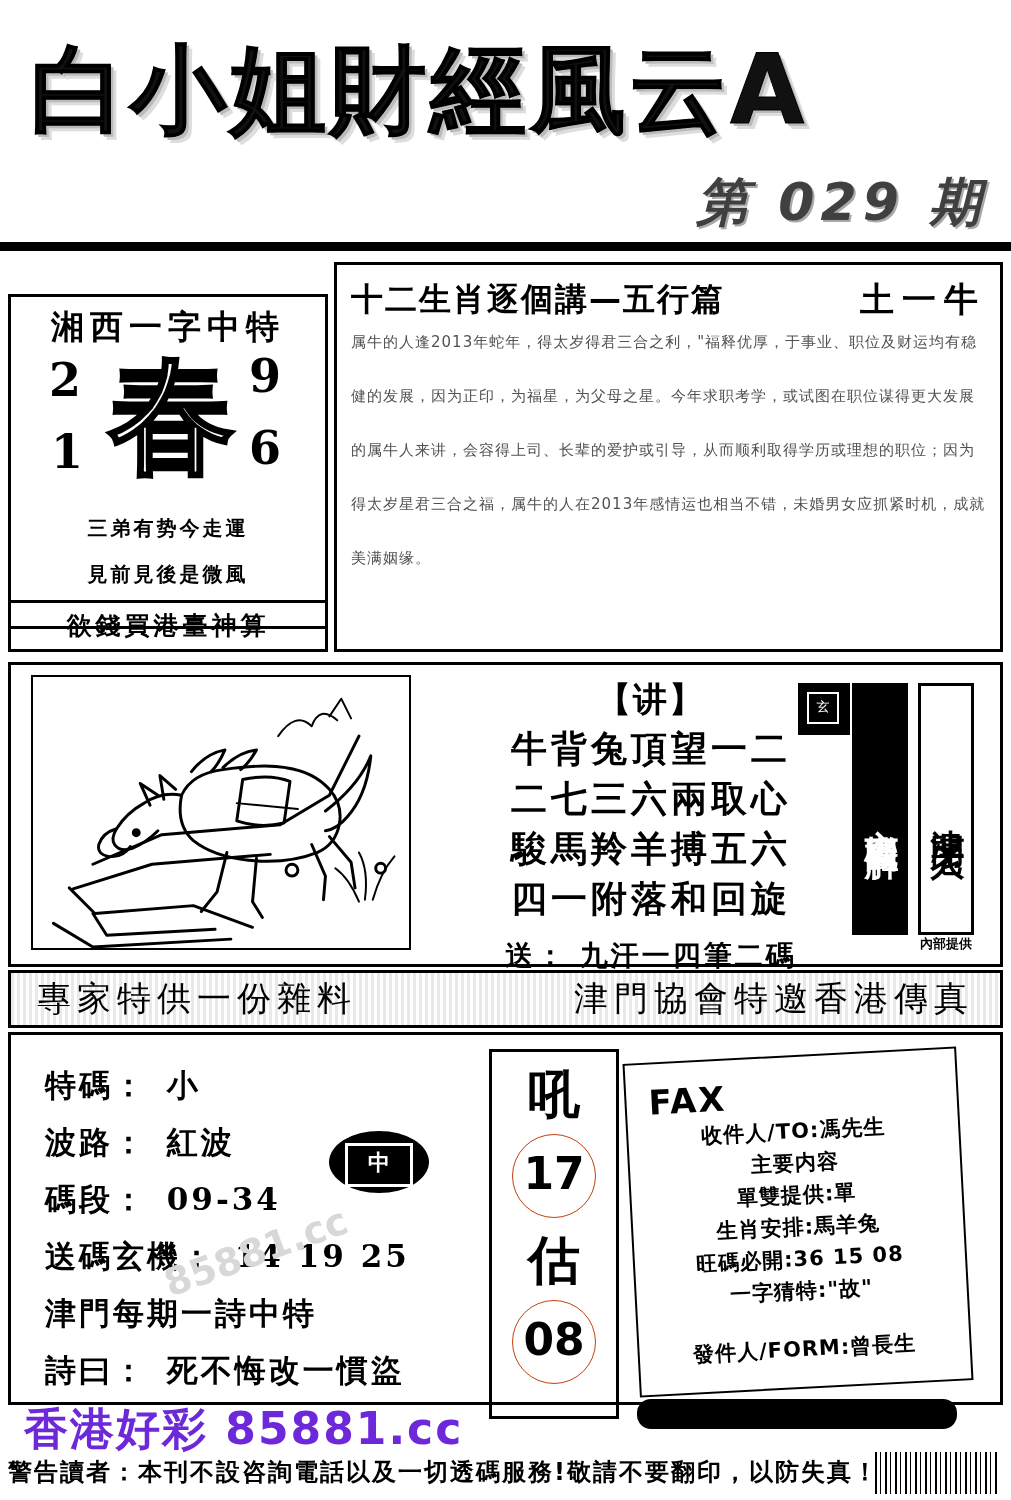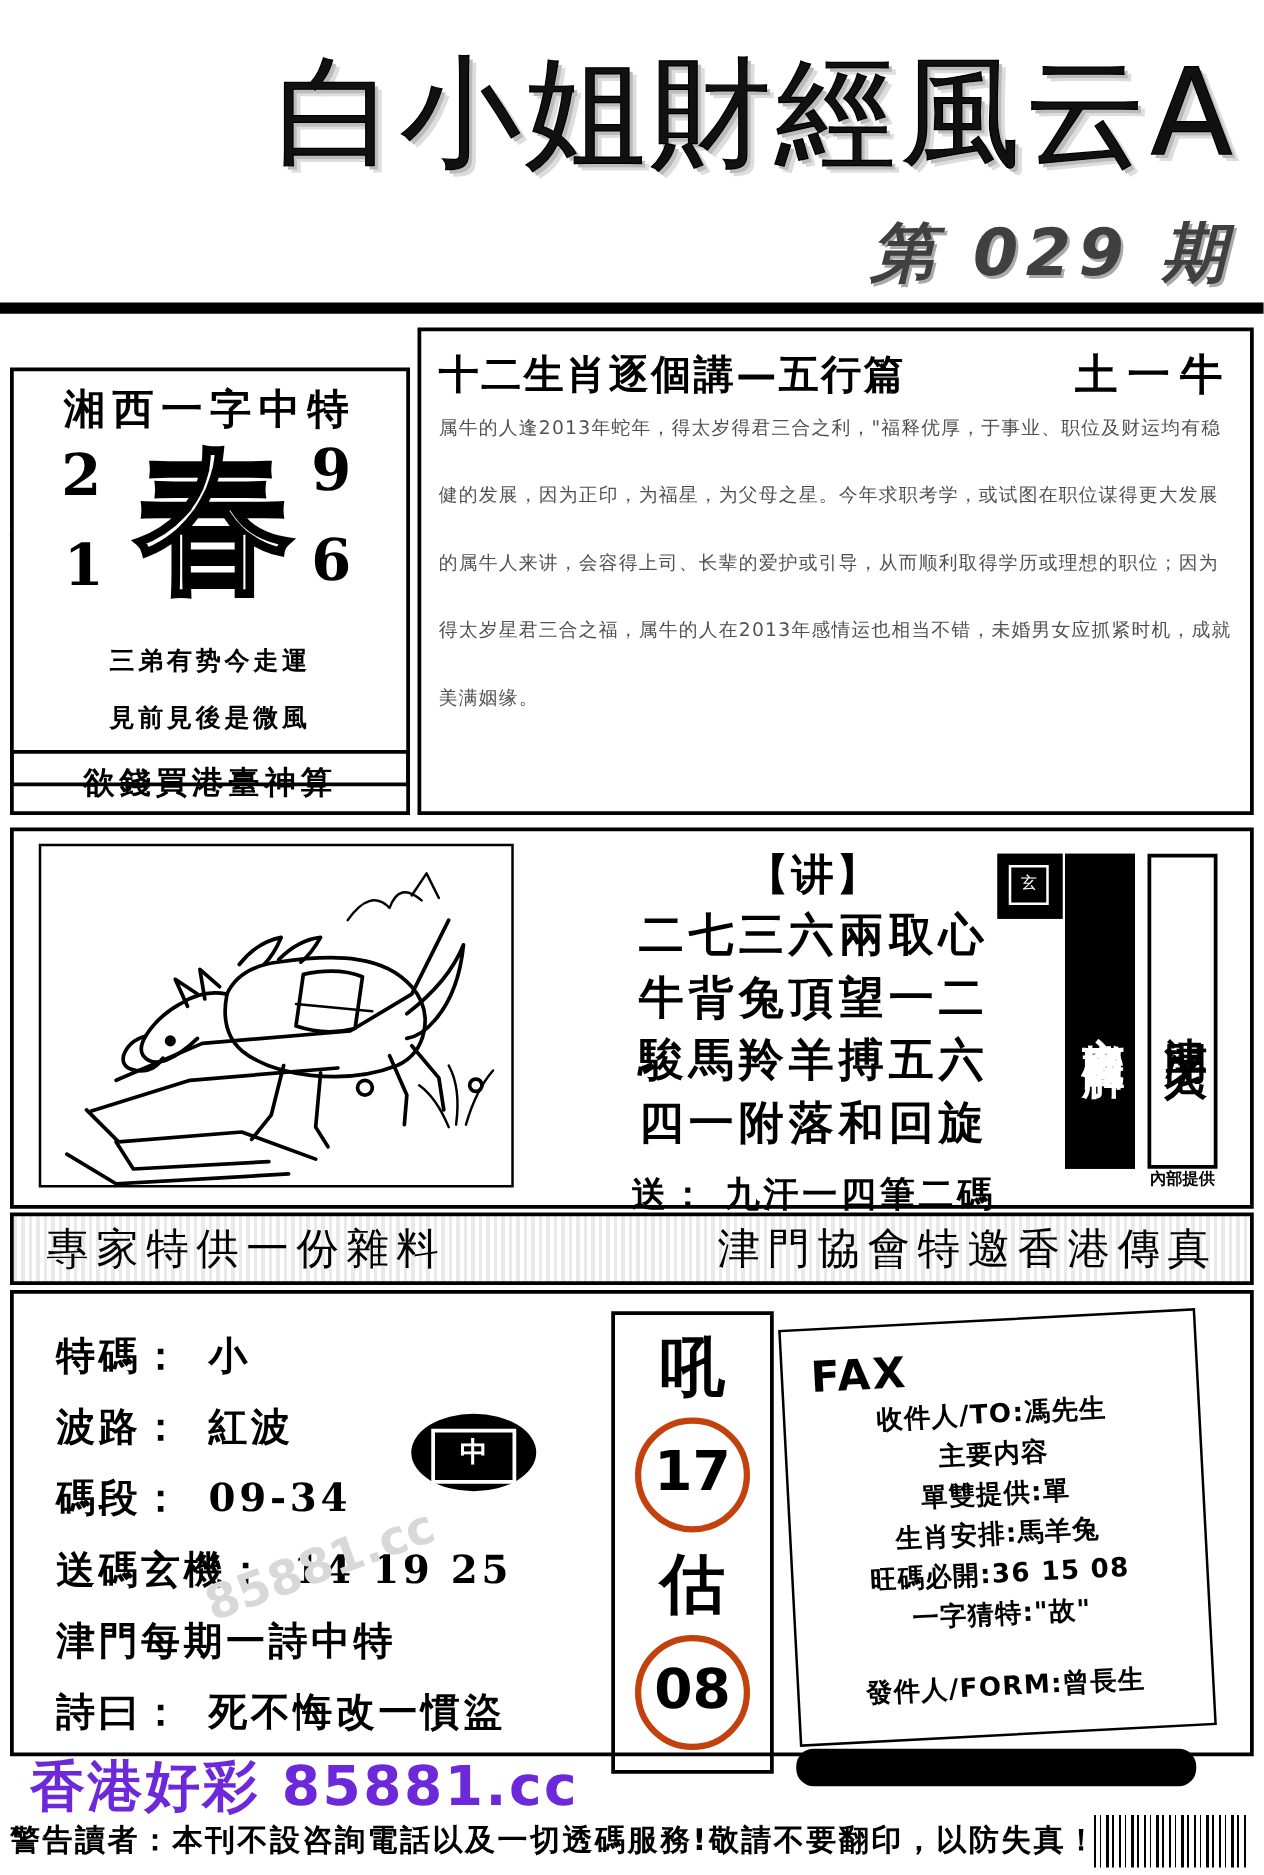--- a/index.html
+++ b/index.html
@@ -4,26 +4,25 @@
 <style>
   html,body{margin:0;padding:0;background:#ffffff;}
   body{width:1011px;height:1500px;font-family:"DejaVu Sans","Liberation Sans",sans-serif;color:#000;overflow:hidden;}
   .page{position:relative;width:1011px;height:1500px;background:#fff;}
 
   
   .masthead{position:absolute;left:0;top:0;width:1011px;height:240px;}
   .title-main{
     position:absolute;left:30px;top:38px;width:960px;height:110px;
     font-family:"DejaVu Sans","Liberation Sans",sans-serif;
-    font-size:96px;line-height:104px;font-weight:normal;letter-spacing:4px;
+    font-size:96px;line-height:104px;font-weight:bold;letter-spacing:4px;
     color:#111;
     -webkit-text-stroke:1px #000;
     text-shadow:3px 3px 0 #bbb, 6px 6px 0 #ddd;
     white-space:nowrap;
-    text-align:right;
   }
   .title-issue{
     position:absolute;right:24px;top:168px;
     font-size:52px;font-weight:bold;font-style:italic;letter-spacing:6px;color:#404040;
     text-shadow:2px 2px 0 #aaa;
   }
   .rule-thick{position:absolute;left:0;width:1011px;height:9px;background:#000;}
 
   
   .box{position:absolute;border:3px solid #000;box-sizing:border-box;background:#fff;}
@@ -86,21 +85,21 @@
   .info-list{position:absolute;left:34px;top:22px;width:430px;}
   .info-row{font-size:31px;line-height:57px;font-weight:bold;letter-spacing:3px;
      font-family:"DejaVu Serif","Liberation Serif",serif;white-space:nowrap;}
   .info-row .k{display:inline-block;}
   .info-row .v{display:inline-block;margin-left:6px;}
   .zhong{position:absolute;left:318px;top:96px;width:100px;height:62px;border-radius:50%;background:#000;}
   .zhong b{display:block;margin:12px auto;width:62px;height:38px;border:3px solid #fff;color:#fff;
      font-size:22px;text-align:center;line-height:34px;}
   .panel-17{position:absolute;left:478px;top:14px;width:130px;height:370px;border:3px solid #000;box-sizing:border-box;text-align:center;}
   .panel-17 .ch{font-size:52px;font-weight:bold;line-height:72px;margin-top:6px;}
-  .circ{width:82px;height:82px;border:5px solid #c2410c;border-radius:50%;margin:4px auto;
+  .circ{width:82px;height:82px;border:1px solid #c2410c;border-radius:50%;margin:4px auto;
      font-size:44px;font-weight:bold;line-height:78px;}
   .fax{position:absolute;left:620px;top:20px;width:350px;height:370px;}
   .fax-sheet{position:absolute;left:0;top:0;width:330px;height:330px;border:2px solid #000;
      background:#fff;transform:rotate(-3deg);}
   .fax-title{position:absolute;left:22px;top:18px;font-size:34px;font-weight:bold;letter-spacing:2px;}
   .fax-line{font-size:21px;font-weight:bold;text-align:center;line-height:32px;letter-spacing:1px;}
   .fax-body{position:absolute;left:10px;top:58px;width:310px;}
   .roll{position:absolute;left:6px;bottom:-4px;width:320px;height:30px;background:#000;border-radius:14px;}
 
   
@@ -192,22 +191,22 @@
 
           <path d="M336 226 q4 -30 -6 -48 M344 226 q8 -28 22 -44 M330 228 q-10 -24 -24 -34" stroke-width="2"></path>
           <circle cx="262" cy="196" r="6"></circle>
           <circle cx="352" cy="194" r="5"></circle>
         </g>
       </svg>
     </div>
 
     <div class="jiang">
       <div class="tag">【讲】</div>
+      <div class="line">牛背兔頂望一二</div>
       <div class="line">二七三六兩取心</div>
-      <div class="line">牛背兔頂望一二</div>
       <div class="line">駿馬羚羊搏五六</div>
       <div class="line">四一附落和回旋</div>
       <div class="song">送： 九汗一四筆二碼</div>
     </div>
 
     <div class="seal">
       <span>玄</span>
     </div>
 
     <div class="vbar vbar-1">玄機圖解</div>

